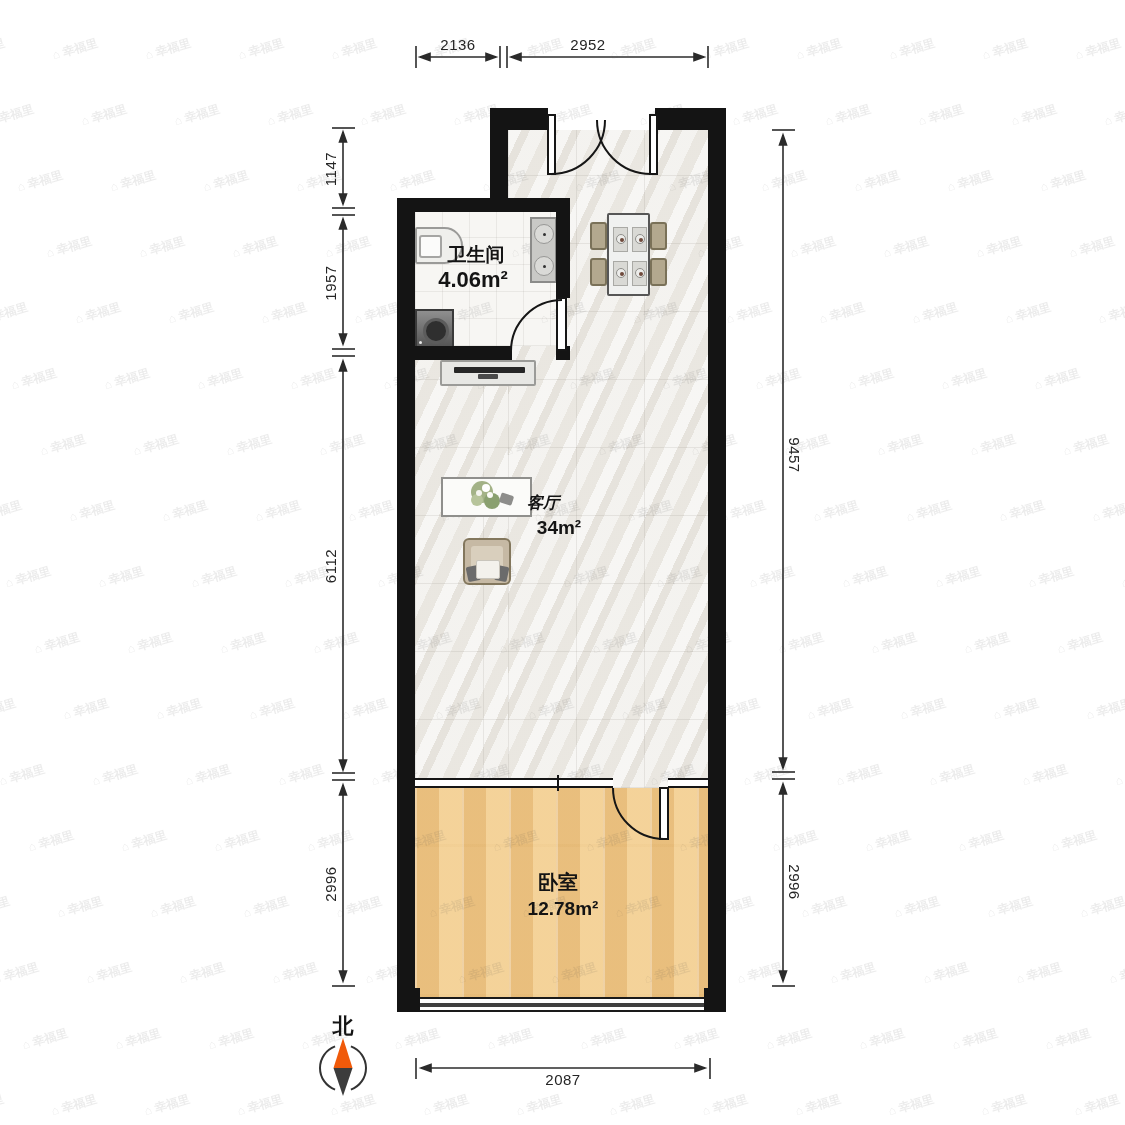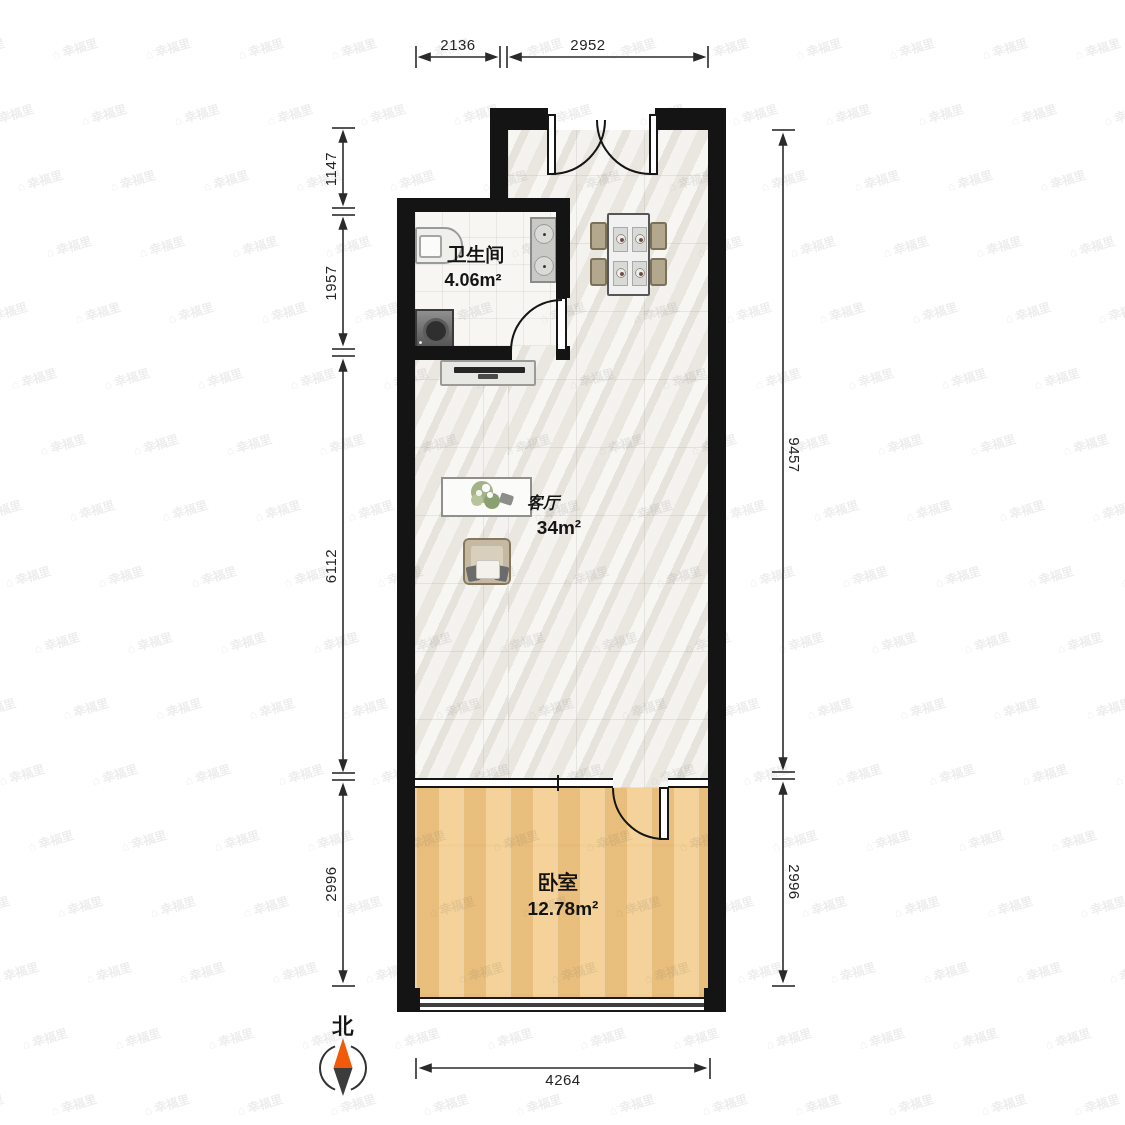--- a/index.html
+++ b/index.html
@@ -413,31 +413,31 @@
 
     <g>
       <path d="M335.1,1046.4 A23,23 0 0 0 335.1,1089.6" fill="none" stroke-width="2" stroke="#333333"></path>
       <path d="M350.9,1089.6 A23,23 0 0 0 350.9,1046.4" fill="none" stroke-width="2" stroke="#333333"></path>
       <polygon points="343,1038 352.5,1068 333.5,1068" fill="#f05a0a"></polygon>
       <polygon points="333.5,1068 352.5,1068 343,1096" fill="#3c3c3c"></polygon>
     </g>
   </svg>
 
   <span class="label" style="left:476px;top:255px;font-size:19px;">卫生间</span>
-  <span class="label" style="left:473px;top:280px;font-size:18px;">4.06m²</span>
+  <span class="label" style="left:473px;top:280px;font-size:22px;">4.06m²</span>
   <span class="label" style="left:543px;top:503px;font-size:16px;font-style:italic;">客厅</span>
   <span class="label" style="left:559px;top:528px;font-size:19px;">34m²</span>
   <span class="label" style="left:558px;top:882px;font-size:20px;">卧室</span>
   <span class="label" style="left:563px;top:909px;font-size:19px;">12.78m²</span>
 
   <span class="dim" style="left:458px;top:44px;">2136</span>
   <span class="dim" style="left:588px;top:44px;">2952</span>
   <span class="dim rot-l" style="left:330px;top:169px;">1147</span>
   <span class="dim rot-l" style="left:330px;top:283px;">1957</span>
   <span class="dim rot-l" style="left:330px;top:566px;">6112</span>
   <span class="dim rot-l" style="left:330px;top:884px;">2996</span>
   <span class="dim rot-r" style="left:794px;top:455px;">9457</span>
   <span class="dim rot-r" style="left:794px;top:882px;">2996</span>
-  <span class="dim" style="left:563px;top:1079px;">4264</span>
+  <span class="dim" style="left:563px;top:1079px;">2087</span>
 
   <span class="label" style="left:343px;top:1026px;font-size:21px;font-weight:600;">北</span>
 
 </div>
 
 </body></html>

